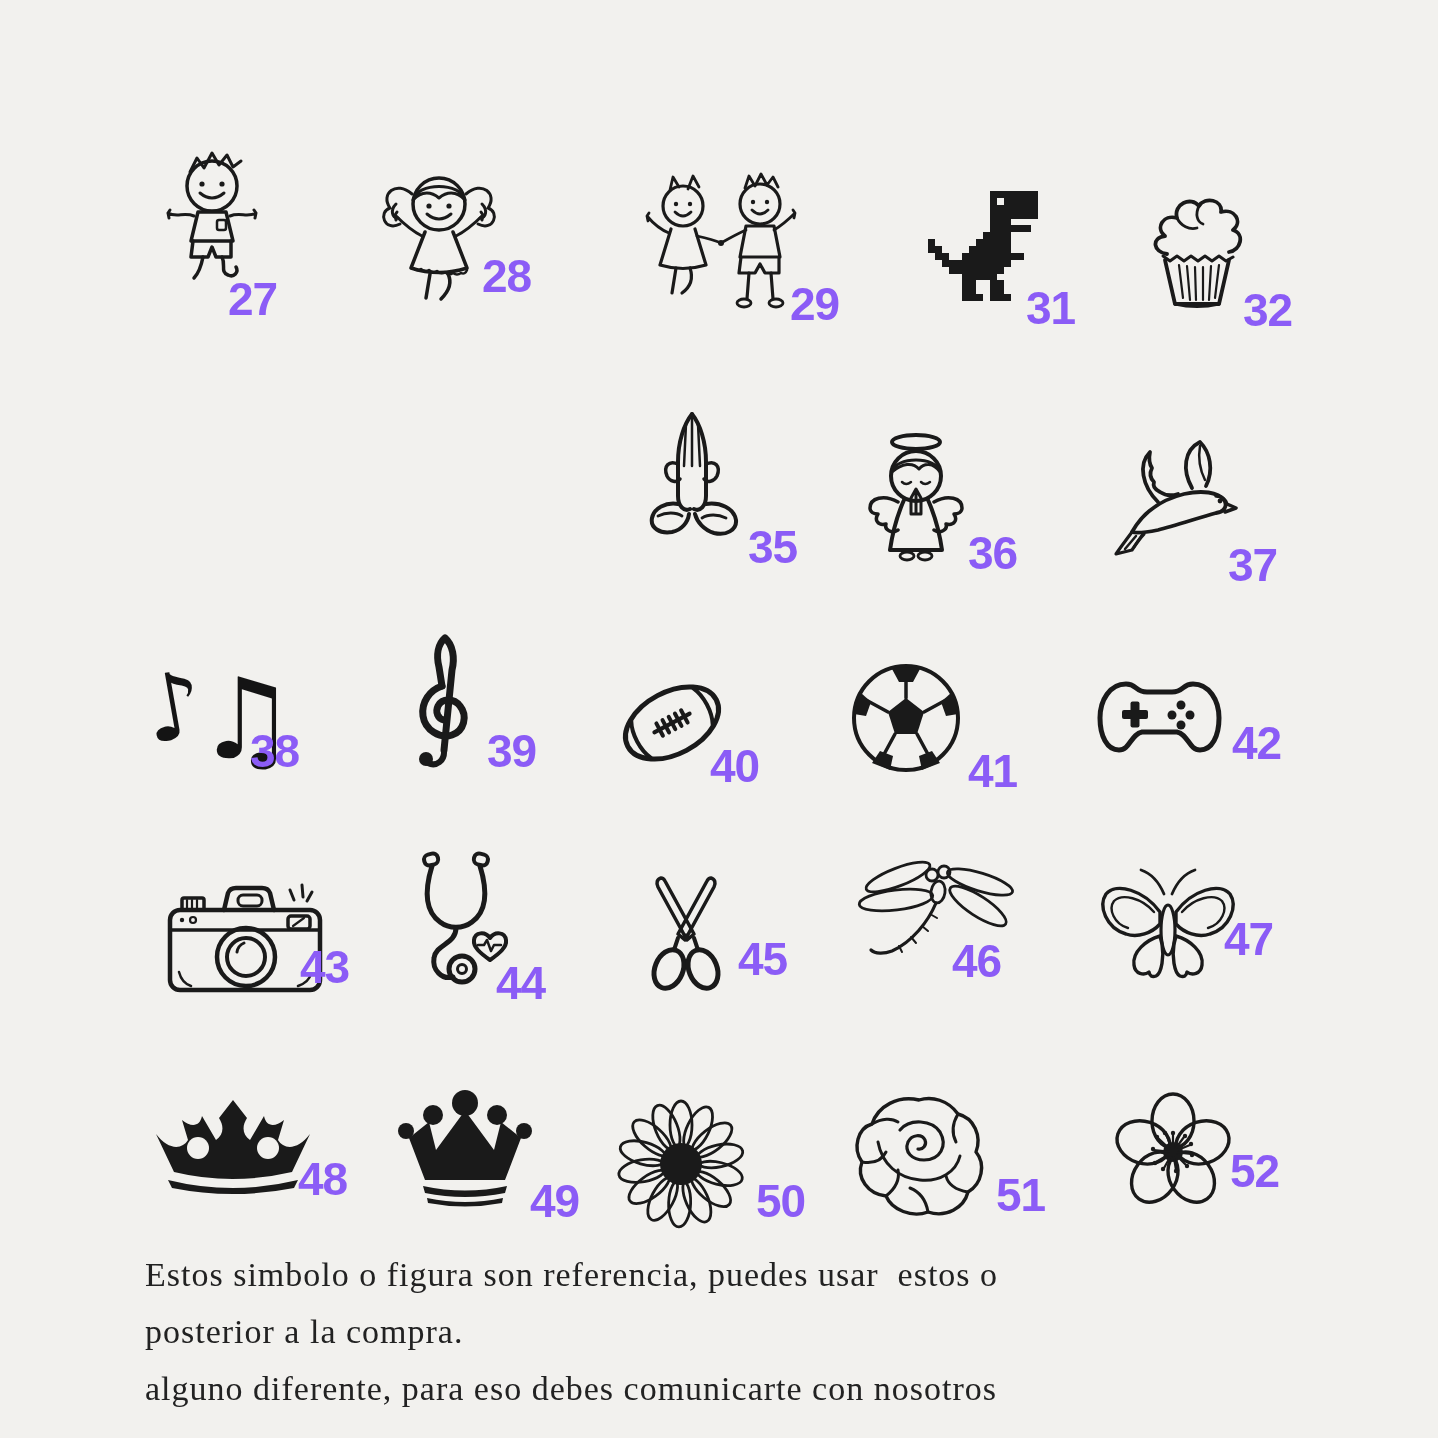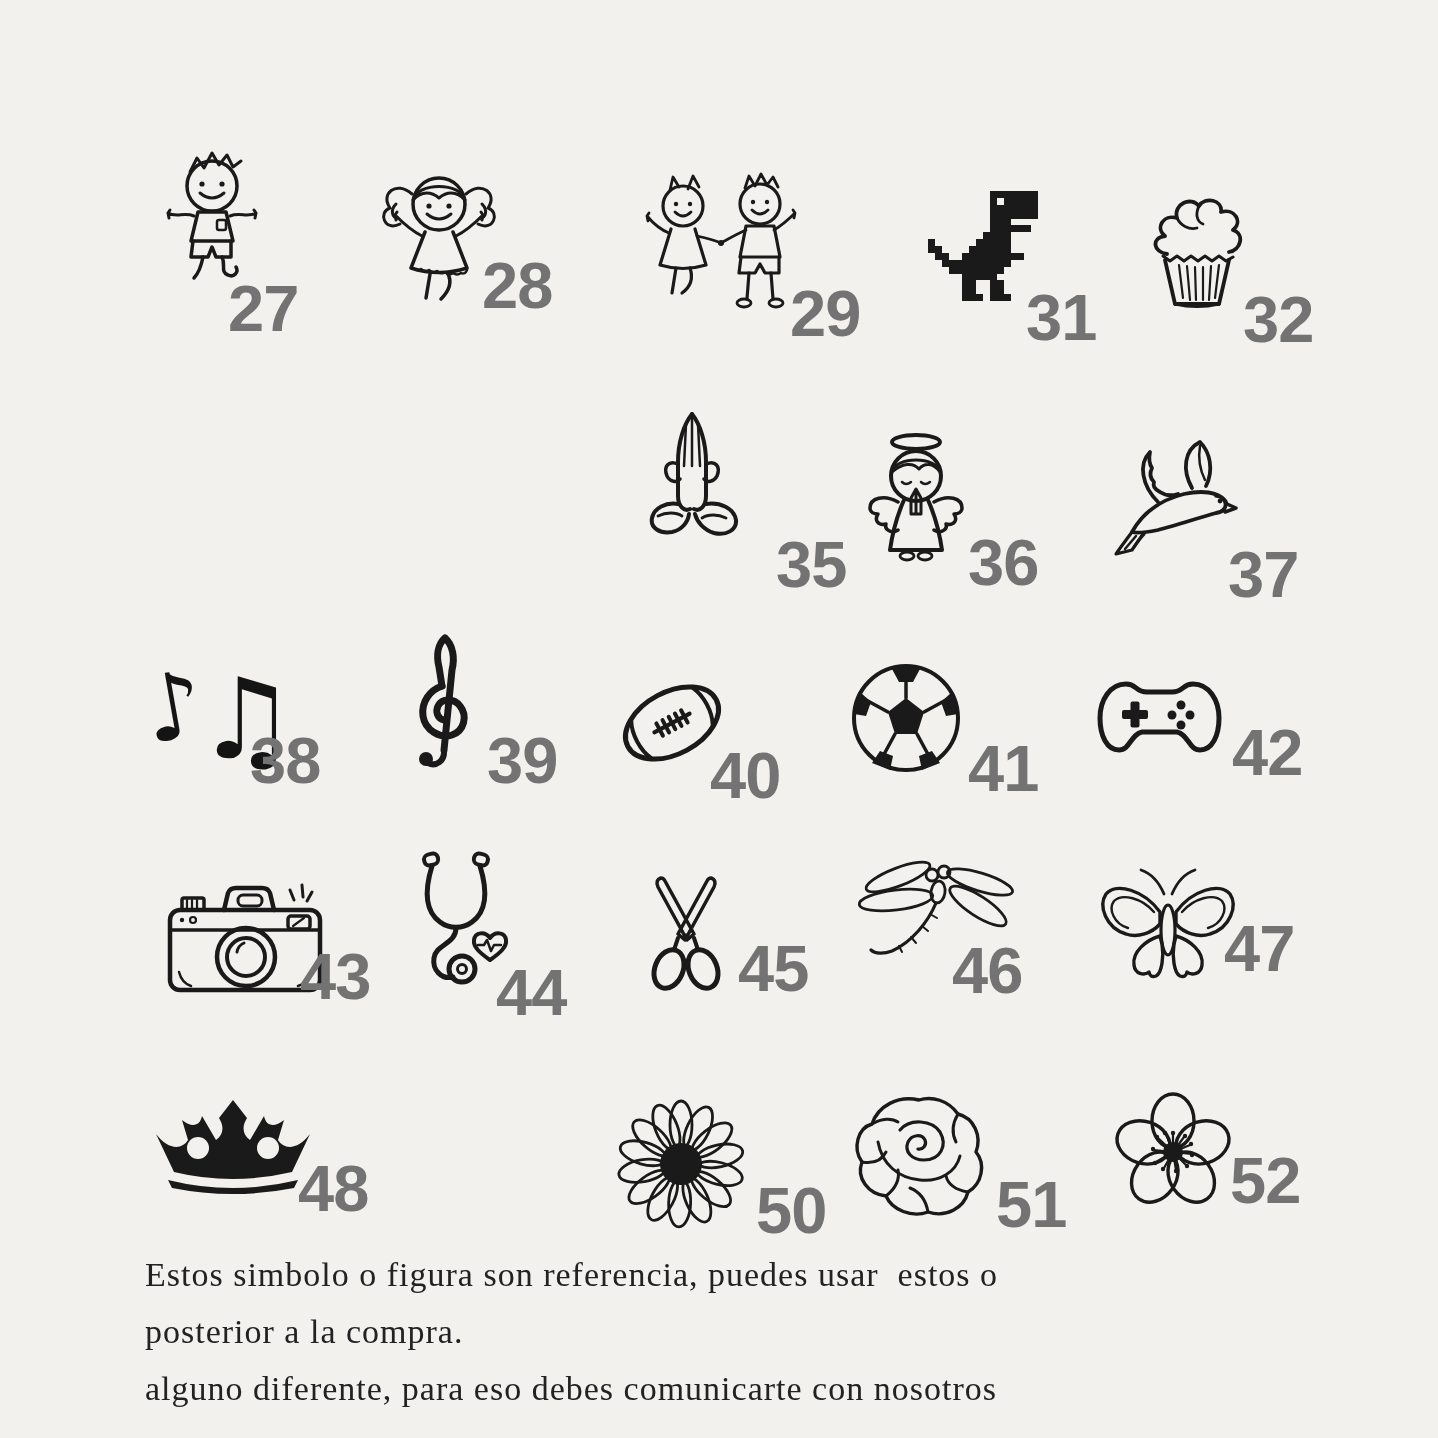--- a/index.html
+++ b/index.html
@@ -9,23 +9,23 @@
     background:#f2f1ee;
     overflow:hidden;
     font-family:"Liberation Sans",sans-serif;
   }
   .cell{position:absolute;}
   .cell svg{position:absolute;left:0;top:0;overflow:visible;}
   .num{
     position:absolute;
     font-family:"Liberation Sans",sans-serif;
     font-weight:700;
-    font-size:65px;
+    font-size:46px;
     line-height:1;
-    color:#737373;
+    color:#8b5cf6;
     letter-spacing:-1px;
     white-space:nowrap;
   }
   .st{fill:none;stroke:#1a1a1a;stroke-linecap:round;stroke-linejoin:round;}
   .fl{fill:#1a1a1a;stroke:none;}
   .wh{fill:#f2f1ee;stroke:none;}
   .footer{
     position:absolute;left:145px;top:1246px;width:1260px;
     font-family:"Liberation Serif","DejaVu Serif",serif;
     font-size:34px;color:#222;letter-spacing:1px;
@@ -135,21 +135,21 @@
       <path class="st" stroke-width="4" d="M60,6 C52,16 46,34 46,54 L46,88 C46,98 52,104 58,101"></path>
       <path class="st" stroke-width="4" d="M60,6 C68,16 74,34 74,54 L74,88 C74,98 68,104 62,101"></path>
       <path class="st" stroke-width="2.5" d="M54,16 L52,58 M60,10 L60,58 M66,16 L68,58"></path>
       <path class="st" stroke-width="3.5" d="M74,56 C83,52 89,58 85,68 C82,74 75,75 72,71"></path>
       <path class="st" stroke-width="3.5" d="M46,56 C37,52 31,58 35,68 C38,74 45,75 48,71"></path>
       <path class="st" stroke-width="4" d="M46,96 C34,94 22,100 20,110 C18,120 28,126 40,124 C50,122 56,114 57,106"></path>
       <path class="st" stroke-width="4" d="M74,96 C88,94 102,100 104,112 C105,122 94,128 82,125 C72,122 65,114 63,106"></path>
       <path class="st" stroke-width="2.8" d="M26,108 C34,104 44,104 50,108"></path>
       <path class="st" stroke-width="2.8" d="M94,110 C86,106 76,106 70,110"></path>
     </svg>
-    <span class="num" style="left:116px;top:124px;margin-left:28px;">35</span>
+    <span class="num" style="left:116px;top:116px;">35</span>
   </div>
 
   <div class="cell" style="left:862px;top:430px;width:108px;height:140px;">
     <svg width="108" height="140" viewBox="0 0 108 140">
       <ellipse class="st" stroke-width="4" cx="54" cy="12" rx="24" ry="7"></ellipse>
       <circle class="st" stroke-width="4" cx="54" cy="46" r="25"></circle>
       <path class="st" stroke-width="3" d="M30,42 C33,26 75,26 78,42 C71,32 62,33 57,39 C51,32 40,33 30,42"></path>
       <path class="st" stroke-width="2.5" d="M40,52 q4,4 9,0 M59,52 q4,4 9,0"></path>
       <path class="st" stroke-width="3.5" d="M36,72 C22,64 8,68 8,78 C8,82 12,84 16,84 C12,90 16,96 24,94 C22,100 30,104 36,100"></path>
       <path class="st" stroke-width="3.5" d="M72,72 C86,64 100,68 100,78 C100,82 96,84 92,84 C96,90 92,96 84,94 C86,100 78,104 72,100"></path>
@@ -209,21 +209,21 @@
     <svg width="115" height="118" viewBox="0 0 115 118">
       <circle class="st" stroke-width="4" cx="56" cy="58" r="52"></circle>
       <path class="fl" d="M56,38 L74,52 L67,74 L45,74 L38,52 Z"></path>
       <path class="st" stroke-width="3.5" d="M56,38 L56,12 M74,52 L96,40 M67,74 L80,98 M45,74 L32,98 M38,52 L16,40"></path>
       <path class="fl" d="M42,9 A52,52 0 0 1 70,9 L63,22 L49,22 Z"></path>
       <path class="fl" d="M102,32 L108,54 L96,56 L91,42 Z"></path>
       <path class="fl" d="M90,103 L72,110 L69,96 L82,91 Z"></path>
       <path class="fl" d="M22,103 L40,110 L43,96 L30,91 Z"></path>
       <path class="fl" d="M10,32 L4,54 L16,56 L21,42 Z"></path>
     </svg>
-    <span class="num" style="left:118px;top:76px;text-align:right;">41</span>
+    <span class="num" style="left:118px;top:88px;text-align:right;">41</span>
   </div>
 
   <div class="cell" style="left:1092px;top:672px;width:135px;height:95px;">
     <svg width="135" height="95" viewBox="0 0 135 95">
       <path class="st" stroke-width="5" d="M34,12 C18,12 8,28 8,46 C8,64 15,78 27,78 C38,78 39,62 50,60 L85,60 C96,62 97,78 108,78 C120,78 127,64 127,46 C127,28 117,12 101,12 C90,12 92,20 80,20 L55,20 C43,20 45,12 34,12 Z"></path>
       <rect class="fl" x="30" y="38" width="26" height="9" rx="2"></rect>
       <rect class="fl" x="38.5" y="29.5" width="9" height="26" rx="2"></rect>
       <circle class="fl" cx="89" cy="33" r="4.5"></circle>
       <circle class="fl" cx="80" cy="43" r="4.5"></circle>
       <circle class="fl" cx="98" cy="43" r="4.5"></circle>
@@ -311,20 +311,33 @@
   <div class="cell" style="left:150px;top:1098px;width:165px;height:105px;">
     <svg width="165" height="105" viewBox="0 0 165 105">
       <path class="fl" d="M6,36 L24,74 Q82,88 142,74 L160,36 C148,52 134,52 128,42 L134,22 C124,30 116,28 114,18 L100,42 C92,36 92,28 97,20 L83,2 L69,20 C74,28 74,36 66,42 L52,18 C50,28 42,30 32,22 L38,42 C32,52 18,52 6,36 Z"></path>
       <circle class="wh" cx="48" cy="50" r="11"></circle>
       <circle class="wh" cx="118" cy="50" r="11"></circle>
       <path class="fl" d="M18,82 Q83,98 148,82 L144,90 Q83,102 22,90 Z"></path>
     </svg>
     <span class="num" style="left:148px;top:58px;">48</span>
   </div>
 
+  <div class="cell" style="left:395px;top:1088px;width:140px;height:130px;">
+    <svg width="140" height="130" viewBox="0 0 140 130">
+      <circle class="fl" cx="70" cy="15" r="13"></circle>
+      <circle class="fl" cx="38" cy="27" r="10"></circle>
+      <circle class="fl" cx="102" cy="27" r="10"></circle>
+      <circle class="fl" cx="11" cy="43" r="8"></circle>
+      <circle class="fl" cx="129" cy="43" r="8"></circle>
+      <path class="fl" d="M14,50 L30,92 L110,92 L126,50 L106,34 L99,62 L74,28 L70,23 L66,28 L41,62 L34,34 Z"></path>
+      <path class="fl" d="M28,98 Q70,107 112,98 L110,105 Q70,113 30,105 Z"></path>
+      <path class="fl" d="M32,110 Q70,118 108,110 L107,115 Q70,122 33,115 Z"></path>
+    </svg>
+    <span class="num" style="left:135px;top:90px;">49</span>
+  </div>
 
   <div class="cell" style="left:615px;top:1098px;width:135px;height:140px;">
     <svg width="135" height="140" viewBox="0 0 135 140">
       <defs>
         <ellipse id="petal50" cx="66" cy="27" rx="11" ry="24"></ellipse>
       </defs>
       <g class="st" stroke-width="2.8">
         <use href="#petal50"></use>
         <use href="#petal50" transform="rotate(26 66 66)"></use>
         <use href="#petal50" transform="rotate(52 66 66)"></use>

